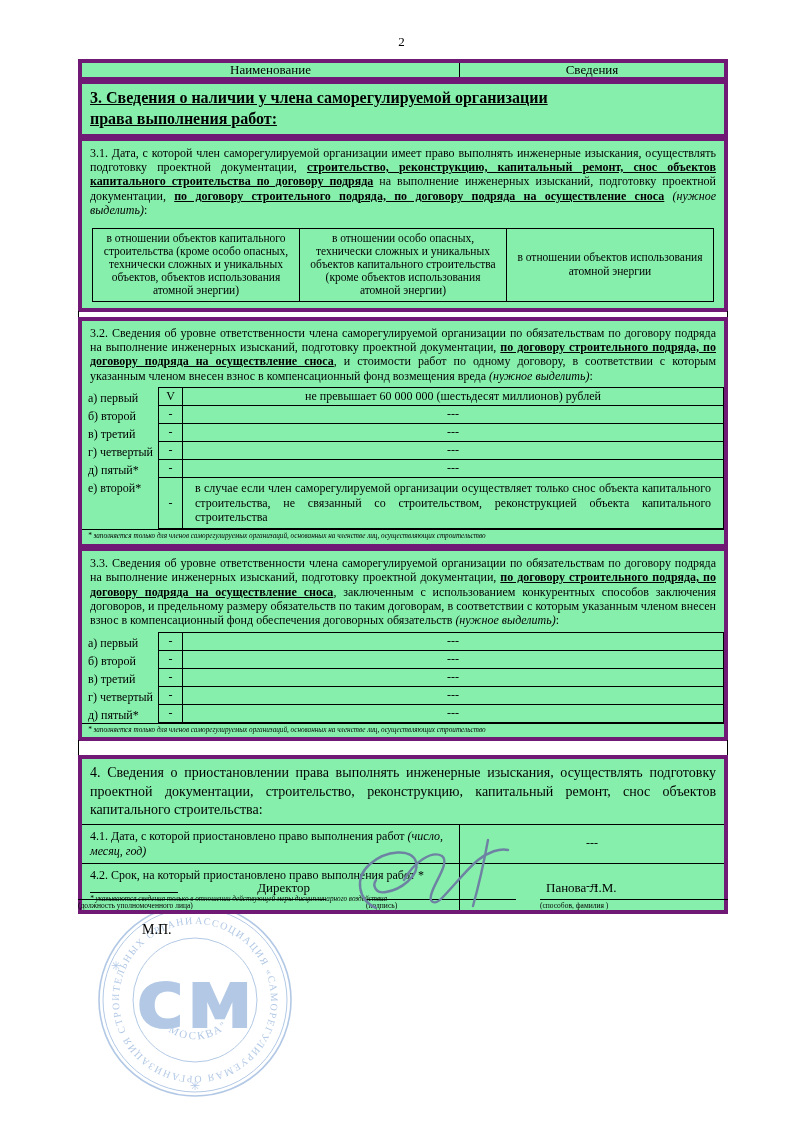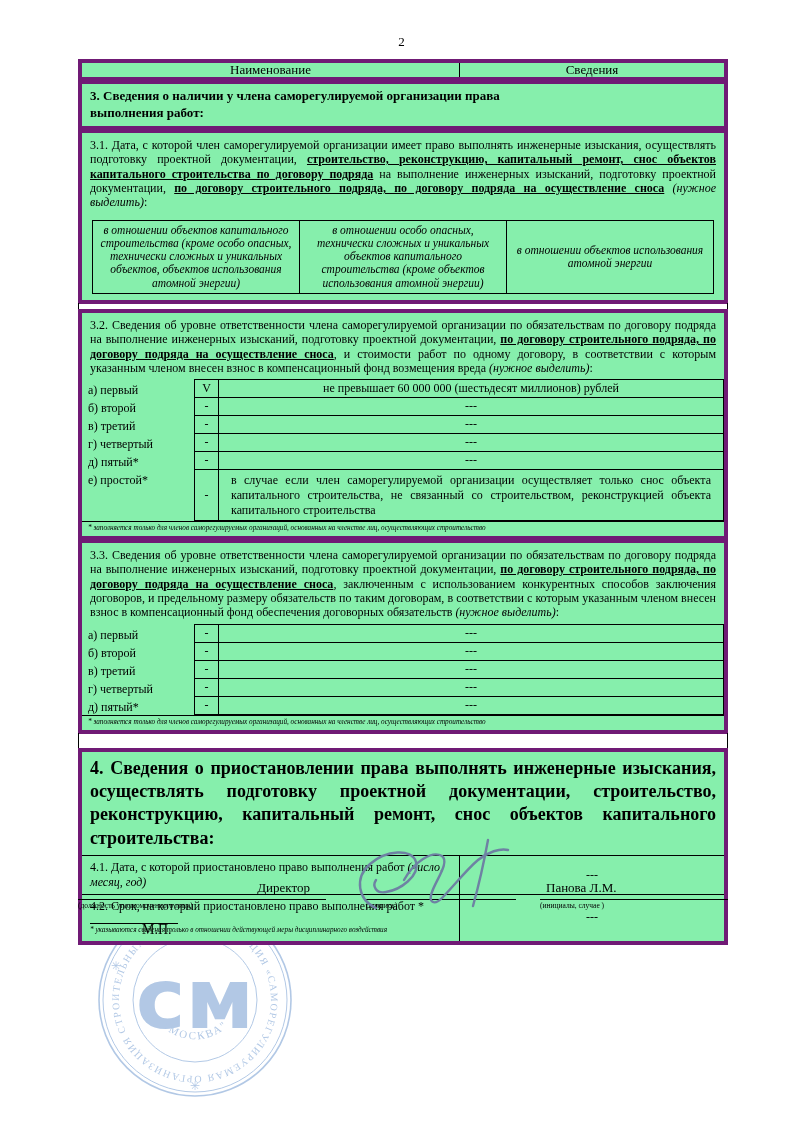--- a/index.html
+++ b/index.html
@@ -10,42 +10,42 @@
 
   .tblock{border:4px solid #701a75;margin-top:-1px;background:#86efac;box-sizing:border-box;}
   .gap{height:7px;border-left:1px solid #000;border-right:1px solid #000;margin-top:-1px;}
   .gap.big{height:16px;}
 
   .header-row{display:flex;height:22px;}
   .hcell{display:flex;align-items:center;justify-content:center;font-size:13px;box-sizing:border-box;}
   .hc1{width:378px;border-right:1px solid #000;}
   .hc2{flex:1;}
 
-  .sec3-title{font-weight:bold;font-size:13px;line-height:1.3;padding:4px 8px;width:480px;}
+  .sec3-title{font-weight:bold;font-size:16px;line-height:1.3;padding:4px 8px;width:480px;text-decoration:underline;}
 
   .para{font-size:12px;line-height:1.2;text-align:justify;padding:5px 8px 3px;}
 
   .t31{width:calc(100% - 20px);margin:7px 10px 6px;border-collapse:collapse;table-layout:fixed;}
   .t31 td{border:1px solid #000;text-align:center;vertical-align:middle;
-          font-size:11.5px;line-height:1.15;padding:3px 6px;font-style:italic;}
+          font-size:11.5px;line-height:1.15;padding:3px 6px;}
   .t31 .val td{font-size:12px;height:20px;padding:1px 4px;}
 
   .rows{padding-top:2px;}
-  .lr{display:flex;align-items:stretch;gap:36px;}
+  .lr{display:flex;align-items:stretch;}
   .lr-label{width:76px;font-size:12px;padding:3px 0 0 6px;box-sizing:border-box;}
   .lr-box{flex:1;display:flex;border:1px solid #000;margin-top:-1px;box-sizing:border-box;min-height:19px;}
   .lr-mark{width:24px;border-right:1px solid #000;display:flex;align-items:center;
            justify-content:center;font-size:12px;box-sizing:border-box;}
   .lr-value{flex:1;display:flex;align-items:center;justify-content:center;
             font-size:12px;padding:1px 4px;box-sizing:border-box;text-align:center;}
   .lr-value.just{display:block;text-align:justify;line-height:1.22;padding:3px 12px;}
 
   .fnote{border-top:1px solid #000;font-size:7.2px;font-style:italic;padding:2px 6px 3px;line-height:1.2;}
 
-  .s4-title{font-weight:bold;font-size:18px;line-height:1.3;text-align:justify;padding:5px 8px;}
+  .s4-title{font-weight:normal;font-size:14px;line-height:1.3;text-align:justify;padding:5px 8px;}
   .s4-row{display:flex;border-top:1px solid #000;}
   .s4-left{width:378px;border-right:1px solid #000;font-size:12px;line-height:1.25;
            padding:4px 8px;box-sizing:border-box;}
   .s4-right{flex:1;display:flex;align-items:center;justify-content:center;font-size:12px;}
   .fsep{width:88px;border-top:1px solid #000;margin:9px 0 2px;}
   .fnote42{font-size:7.2px;font-style:italic;line-height:1.2;padding-bottom:2px;}
 
   .sig{position:absolute;left:78px;top:880px;width:650px;z-index:2;}
   .sig-row{display:flex;align-items:flex-end;}
   .sig-slot1{width:248px;}
@@ -144,21 +144,21 @@
             </div>
           </div>
           <div class="lr">
             <div class="lr-label">д) пятый*</div>
             <div class="lr-box">
               <div class="lr-mark">-</div>
               <div class="lr-value">---</div>
             </div>
           </div>
           <div class="lr">
-            <div class="lr-label">е) простой*</div>
+            <div class="lr-label">е) второй*</div>
             <div class="lr-box">
               <div class="lr-mark">-</div>
               <div class="lr-value just">в  случае  если  член  саморегулируемой  организации  осуществляет  только  снос  объекта капитального  строительства,  не  связанный  со  строительством,  реконструкцией  объекта капитального строительства</div>
             </div>
           </div>
         </div>
       <div class="fnote">* заполняется только для членов саморегулируемых организаций, основанных на членстве лиц, осуществляющих строительство</div>
     </div>
 
     <div class="tblock">
@@ -227,21 +227,21 @@
       <div class="sig-slot1">
         <div class="sig-line pos">Директор</div>
         <div class="sig-cap">(должность уполномоченного лица)</div>
       </div>
       <div class="sig-slot2">
         <div class="sig-line"></div>
         <div class="sig-cap">(подпись)</div>
       </div>
       <div class="sig-slot3">
         <div class="sig-line nm">Панова Л.М.</div>
-        <div class="sig-cap">(инициалы, случае )</div>
+        <div class="sig-cap">(способов, фамилия )</div>
       </div>
     </div>
     <div class="mp">М.П.</div>
   </div>
 
   <svg class="handsign" viewBox="0 0 192 102">
     <g fill="none" stroke="#6e82a3" stroke-width="2.4" stroke-linecap="round">
       <path d="M30,72 C12,64 8,42 24,28 C40,14 66,12 70,26 C74,40 54,54 40,56 C30,58 26,50 30,44"></path>
       <path d="M58,44 C68,26 86,14 96,20 C104,26 90,44 86,56 C82,66 88,70 96,62 C108,50 120,34 132,24 C142,16 154,12 162,14"></path>
       <path d="M142,4 C138,26 132,52 127,70"></path>

